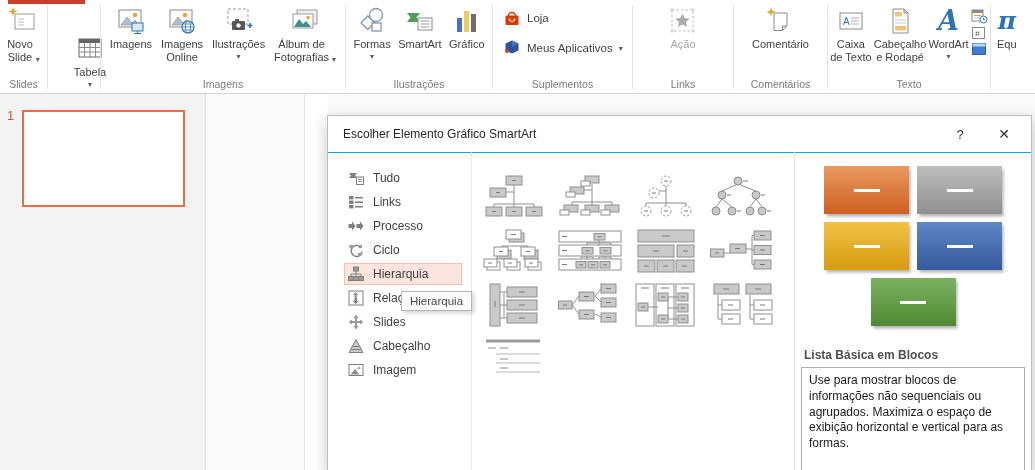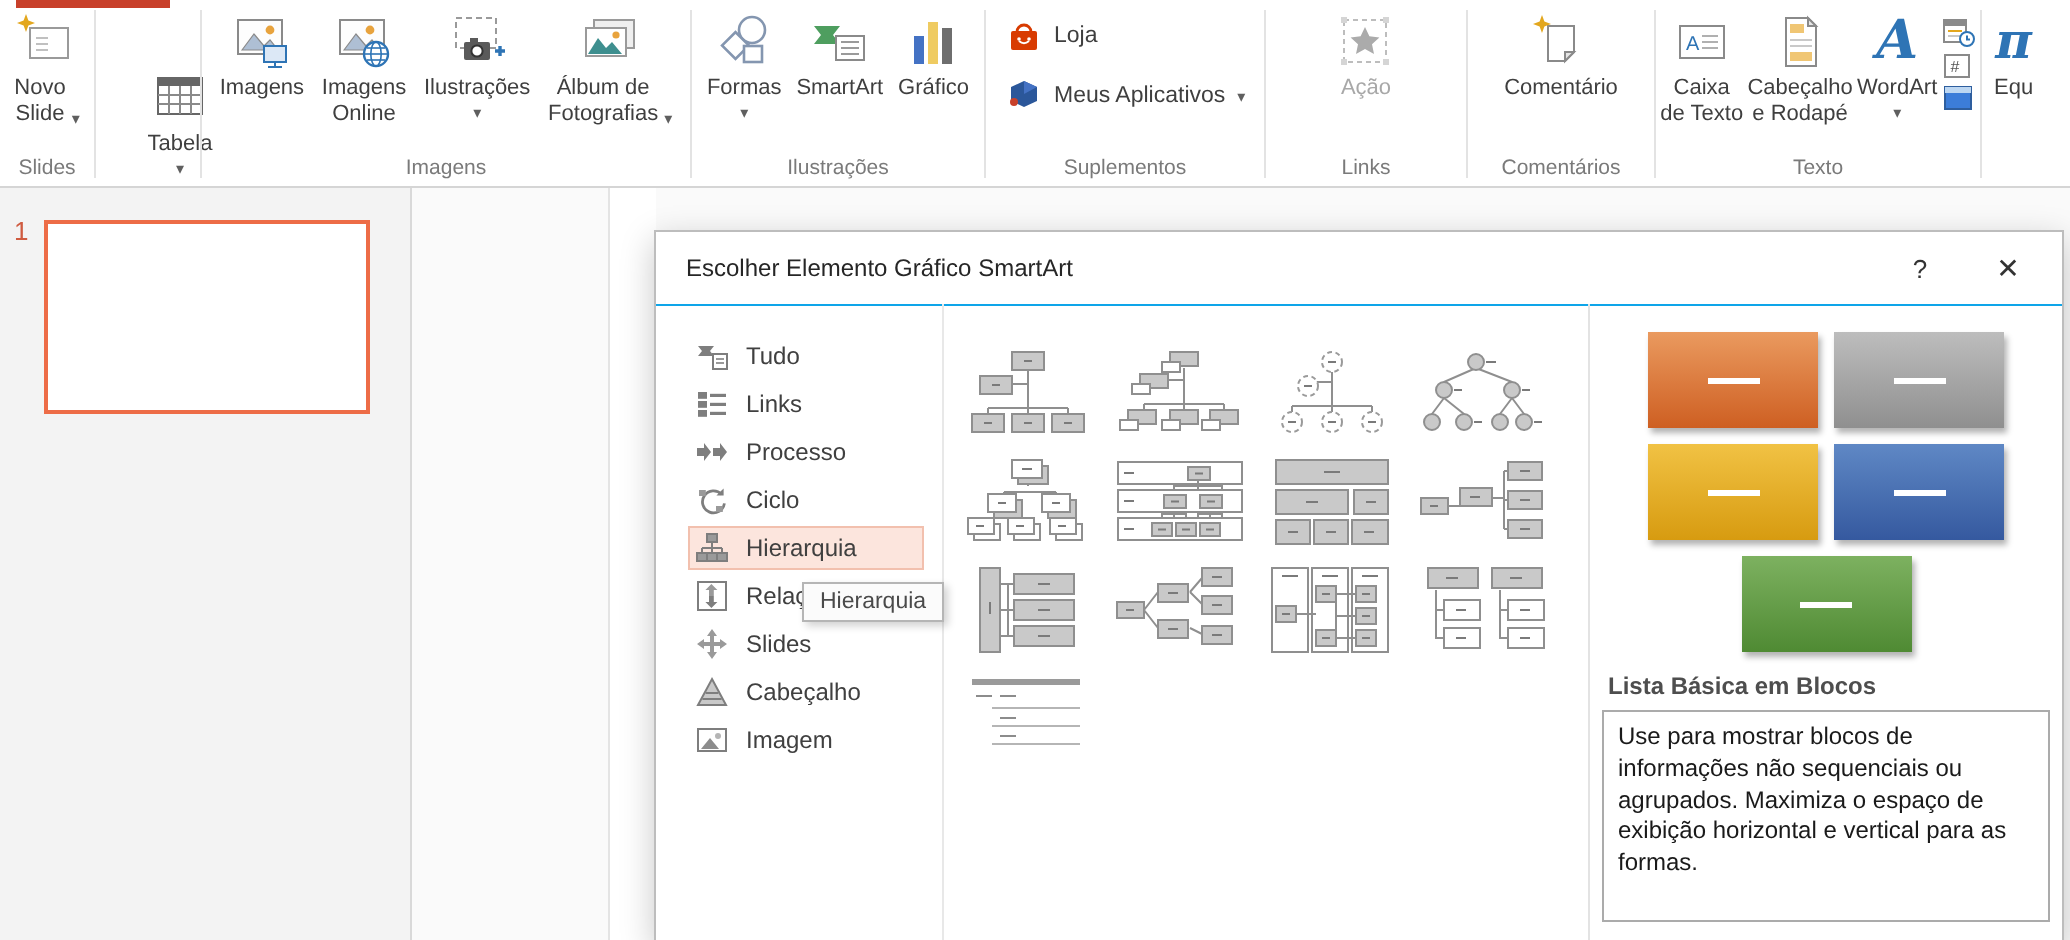--- a/index.html
+++ b/index.html
@@ -58,21 +58,21 @@
   
   .preview{width:237px;flex:none;box-sizing:border-box;border-left:1px solid #e3e3e3;padding:14px 6px 0 6px;}
   .blocks{width:180px;margin:0 auto;display:flex;flex-wrap:wrap;gap:8px;justify-content:center;}
   .block{width:85px;height:48px;display:flex;align-items:center;justify-content:center;box-shadow:1.5px 2.5px 3px rgba(0,0,0,.30);}
   .block-dash{width:26px;height:3px;background:#fff;}
   .bk-orange{background:linear-gradient(#EA9A5F,#CE5F22);}
   .bk-gray{background:linear-gradient(#BDBDBD,#8F8F8F);}
   .bk-yellow{background:linear-gradient(#F1C244,#D79B10);}
   .bk-blue{background:linear-gradient(#5F88C5,#35599F);}
   .bk-green{background:linear-gradient(#7DB160,#4F8A33);}
-  .preview-title{margin:10px 0 5px 3px;font-weight:bold;font-size:12px;color:#4e4e4e;}
+  .preview-title{margin:22px 0 5px 3px;font-weight:bold;font-size:12px;color:#4e4e4e;}
   .preview-desc{border:1px solid #ababab;min-height:94px;padding:5px 7px;font-size:12px;color:#1a1a1a;line-height:1.32;box-sizing:content-box;}
 
   
   #tooltip{position:absolute;left:73px;top:175px;background:#fbfbfb;border:1px solid #b5b5b5;
            box-shadow:2px 2px 4px rgba(0,0,0,.18);font-size:11.5px;color:#4a4a4a;padding:3px 8px;z-index:9;white-space:nowrap;}
 </style>
 </head>
 <body>
 
 <div id="ribbon">

